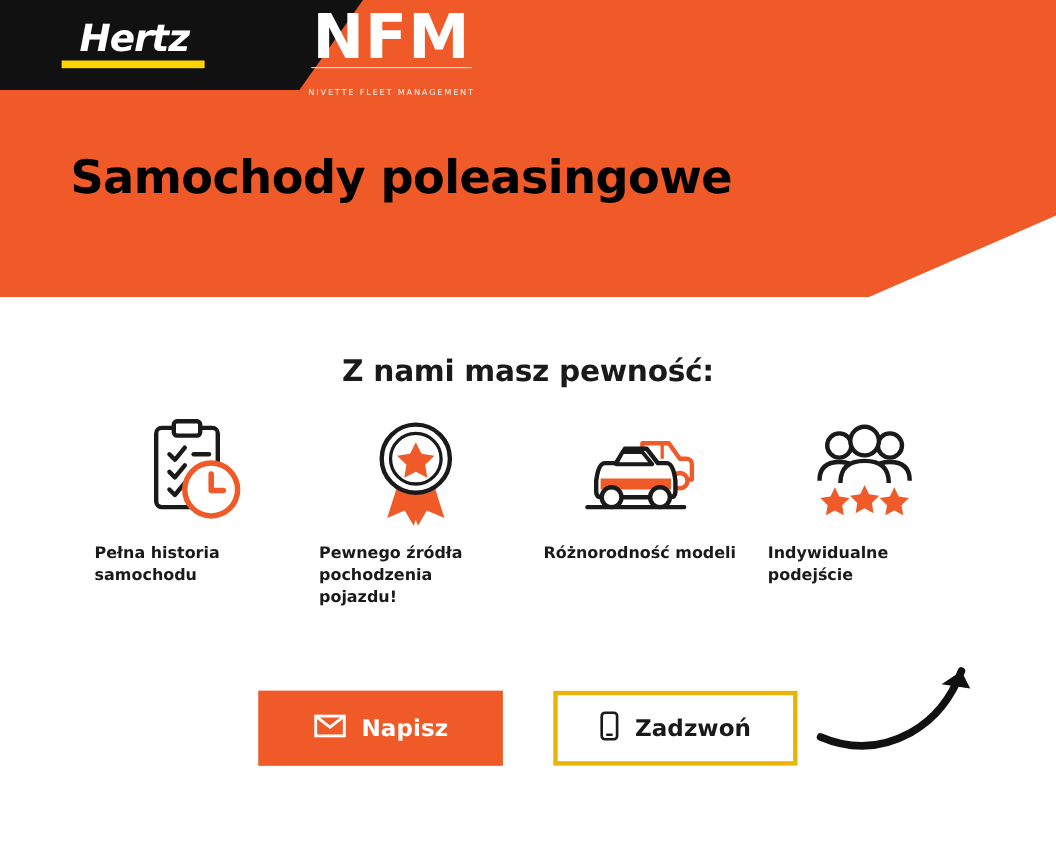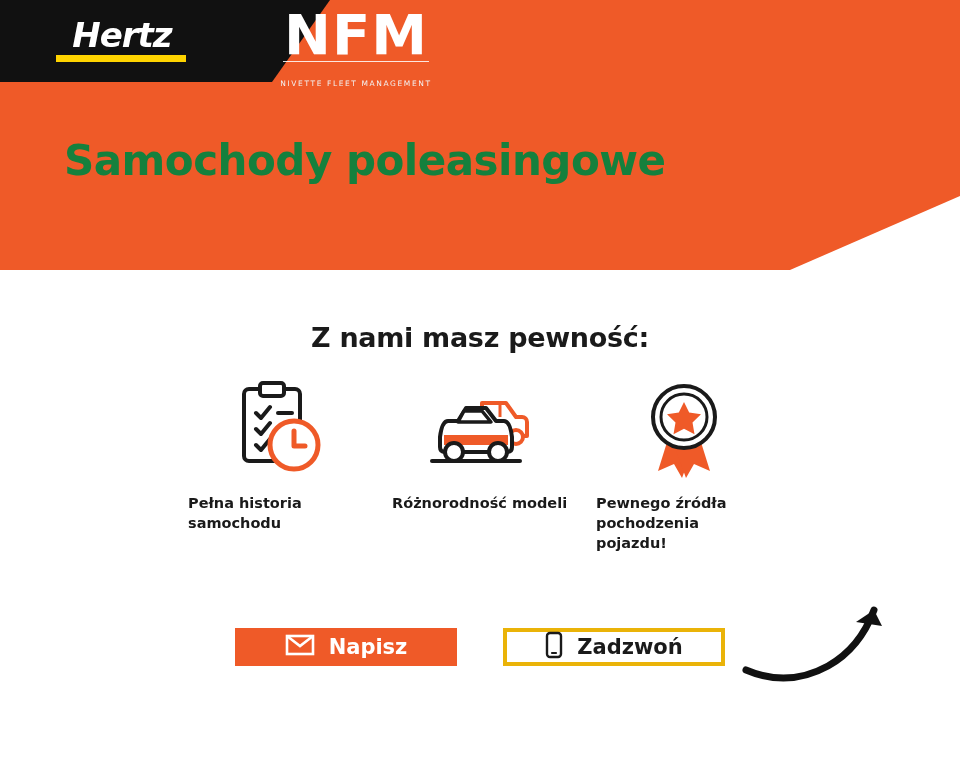--- a/index.html
+++ b/index.html
@@ -91,21 +91,21 @@
     background: #ffffff;
     margin: 3px auto 0 auto;
     opacity: .85;
   }
   .hero-title {
     position: absolute;
     left: 64px;
     top: 136px;
     font-size: 42px;
     font-weight: bold;
-    color: #15803d;
+    color: #000000;
     letter-spacing: -0.5px;
   }
 
   
   .main {
     position: relative;
     width: 960px;
     height: 501px;
     background: #ffffff;
   }
@@ -151,21 +151,21 @@
     display: flex;
     justify-content: center;
     gap: 46px;
   }
   .btn {
     display: flex;
     align-items: center;
     justify-content: center;
     gap: 14px;
     width: 222px;
-    height: 38px;
+    height: 68px;
     font-size: 21px;
     font-weight: bold;
     box-sizing: border-box;
     cursor: pointer;
     user-select: none;
   }
   .btn-filled {
     background: #ef5a28;
     color: #ffffff;
     border: 2px solid #ef5a28;
@@ -222,50 +222,66 @@
           <line x1="54" y1="48" x2="68" y2="48" stroke="#1a1a1a" stroke-width="4" stroke-linecap="round"></line>
           <circle cx="70" cy="64" r="24" fill="#ffffff" stroke="#ef5a28" stroke-width="5"></circle>
           <path d="M70 50 v15 h11" stroke="#ef5a28" stroke-width="5" stroke-linecap="round" stroke-linejoin="round"></path>
         </svg>
       </div>
       <div class="feature-label">Pełna historia samochodu</div>
     </div>
 
     <div class="feature">
       <div class="feature-icon">
+        <svg width="104" height="100" viewBox="0 0 104 100" fill="none">
+          <path d="M36 58 l-10 32 l16 -7 l8 14 l11 -30z" fill="#ef5a28"></path>
+          <path d="M68 58 l10 32 l-16 -7 l-8 14 l-11 -30z" fill="#ef5a28"></path>
+          <circle cx="52" cy="36" r="31" stroke="#1a1a1a" stroke-width="4" fill="#ffffff"></circle>
+          <circle cx="52" cy="36" r="23" stroke="#1a1a1a" stroke-width="3" fill="#ffffff"></circle>
+          <path d="M52 21 l5.2 10.6 l11.8 1.7 l-8.5 8.3 l2 11.7 l-10.5 -5.5 l-10.5 5.5 l2 -11.7 l-8.5 -8.3 l11.8 -1.7z" fill="#ef5a28"></path>
+        </svg>
+      </div>
+      <div class="feature-label">Pewnego źródła pochodzenia pojazdu!</div>
+    </div>
+
+    <div class="feature">
+      <div class="feature-icon">
         <svg width="120" height="100" viewBox="0 0 120 100" fill="none">
 
           <path d="M62 22 h24 l10 14 h6 a5 5 0 0 1 5 5 v14 h-45 v-19 z" stroke="#ef5a28" stroke-width="4" fill="#ffffff" stroke-linejoin="round"></path>
           <line x1="80" y1="22" x2="80" y2="36" stroke="#ef5a28" stroke-width="3"></line>
           <circle cx="96" cy="56" r="7" stroke="#ef5a28" stroke-width="4" fill="#ffffff"></circle>
 
           <path d="M20 56 q2 -16 8 -16 h10 l8 -13 h20 l10 13 h8 q6 0 8 16 v10 q0 5 -5 5 h-62 q-5 0 -5 -5z" stroke="#1a1a1a" stroke-width="4" fill="#ffffff" stroke-linejoin="round"></path>
           <path d="M24 54 h64 v10 h-64z" fill="#ef5a28"></path>
           <path d="M38 41 l6 -11 h18 l9 11z" fill="#ffffff" stroke="#1a1a1a" stroke-width="3.5" stroke-linejoin="round"></path>
           <circle cx="34" cy="71" r="9" stroke="#1a1a1a" stroke-width="4" fill="#ffffff"></circle>
           <circle cx="78" cy="71" r="9" stroke="#1a1a1a" stroke-width="4" fill="#ffffff"></circle>
           <line x1="12" y1="80" x2="100" y2="80" stroke="#1a1a1a" stroke-width="4" stroke-linecap="round"></line>
         </svg>
       </div>
       <div class="feature-label">Różnorodność modeli</div>
     </div>
 
     <div class="feature">
       <div class="feature-icon">
-        <svg width="104" height="100" viewBox="0 0 104 100" fill="none">
-          <path d="M36 58 l-10 32 l16 -7 l8 14 l11 -30z" fill="#ef5a28"></path>
-          <path d="M68 58 l10 32 l-16 -7 l-8 14 l-11 -30z" fill="#ef5a28"></path>
-          <circle cx="52" cy="36" r="31" stroke="#1a1a1a" stroke-width="4" fill="#ffffff"></circle>
-          <circle cx="52" cy="36" r="23" stroke="#1a1a1a" stroke-width="3" fill="#ffffff"></circle>
-          <path d="M52 21 l5.2 10.6 l11.8 1.7 l-8.5 8.3 l2 11.7 l-10.5 -5.5 l-10.5 5.5 l2 -11.7 l-8.5 -8.3 l11.8 -1.7z" fill="#ef5a28"></path>
+        <svg width="110" height="100" viewBox="0 0 110 100" fill="none">
+          <circle cx="32" cy="24" r="11" stroke="#1a1a1a" stroke-width="4" fill="#ffffff"></circle>
+          <path d="M14 56 q0 -17 18 -17 q18 0 18 17" stroke="#1a1a1a" stroke-width="4" fill="#ffffff"></path>
+          <circle cx="78" cy="24" r="11" stroke="#1a1a1a" stroke-width="4" fill="#ffffff"></circle>
+          <path d="M60 56 q0 -17 18 -17 q18 0 18 17" stroke="#1a1a1a" stroke-width="4" fill="#ffffff"></path>
+          <circle cx="55" cy="20" r="13" stroke="#1a1a1a" stroke-width="4" fill="#ffffff"></circle>
+          <path d="M33 58 q0 -20 22 -20 q22 0 22 20" stroke="#1a1a1a" stroke-width="4" fill="#ffffff"></path>
+          <path d="M28 62 l4 8.4 l9.3 1.3 l-6.7 6.6 l1.6 9.2 l-8.2 -4.4 l-8.2 4.4 l1.6 -9.2 l-6.7 -6.6 l9.3 -1.3z" fill="#ef5a28"></path>
+          <path d="M55 60 l4 8.4 l9.3 1.3 l-6.7 6.6 l1.6 9.2 l-8.2 -4.4 l-8.2 4.4 l1.6 -9.2 l-6.7 -6.6 l9.3 -1.3z" fill="#ef5a28"></path>
+          <path d="M82 62 l4 8.4 l9.3 1.3 l-6.7 6.6 l1.6 9.2 l-8.2 -4.4 l-8.2 4.4 l1.6 -9.2 l-6.7 -6.6 l9.3 -1.3z" fill="#ef5a28"></path>
         </svg>
       </div>
-      <div class="feature-label">Pewnego źródła pochodzenia pojazdu!</div>
-    </div>
-
+      <div class="feature-label">Indywidualne podejście</div>
+    </div>
 
   </div>
 
   <div class="cta-row">
     <div class="btn btn-filled">
       <span>
         <svg width="30" height="22" viewBox="0 0 30 22" fill="none">
           <rect x="2" y="2" width="26" height="18" stroke="#ffffff" stroke-width="2.6" fill="none"></rect>
           <path d="M2 2 L15 12 L28 2" stroke="#ffffff" stroke-width="2.6" fill="none"></path>
         </svg>

